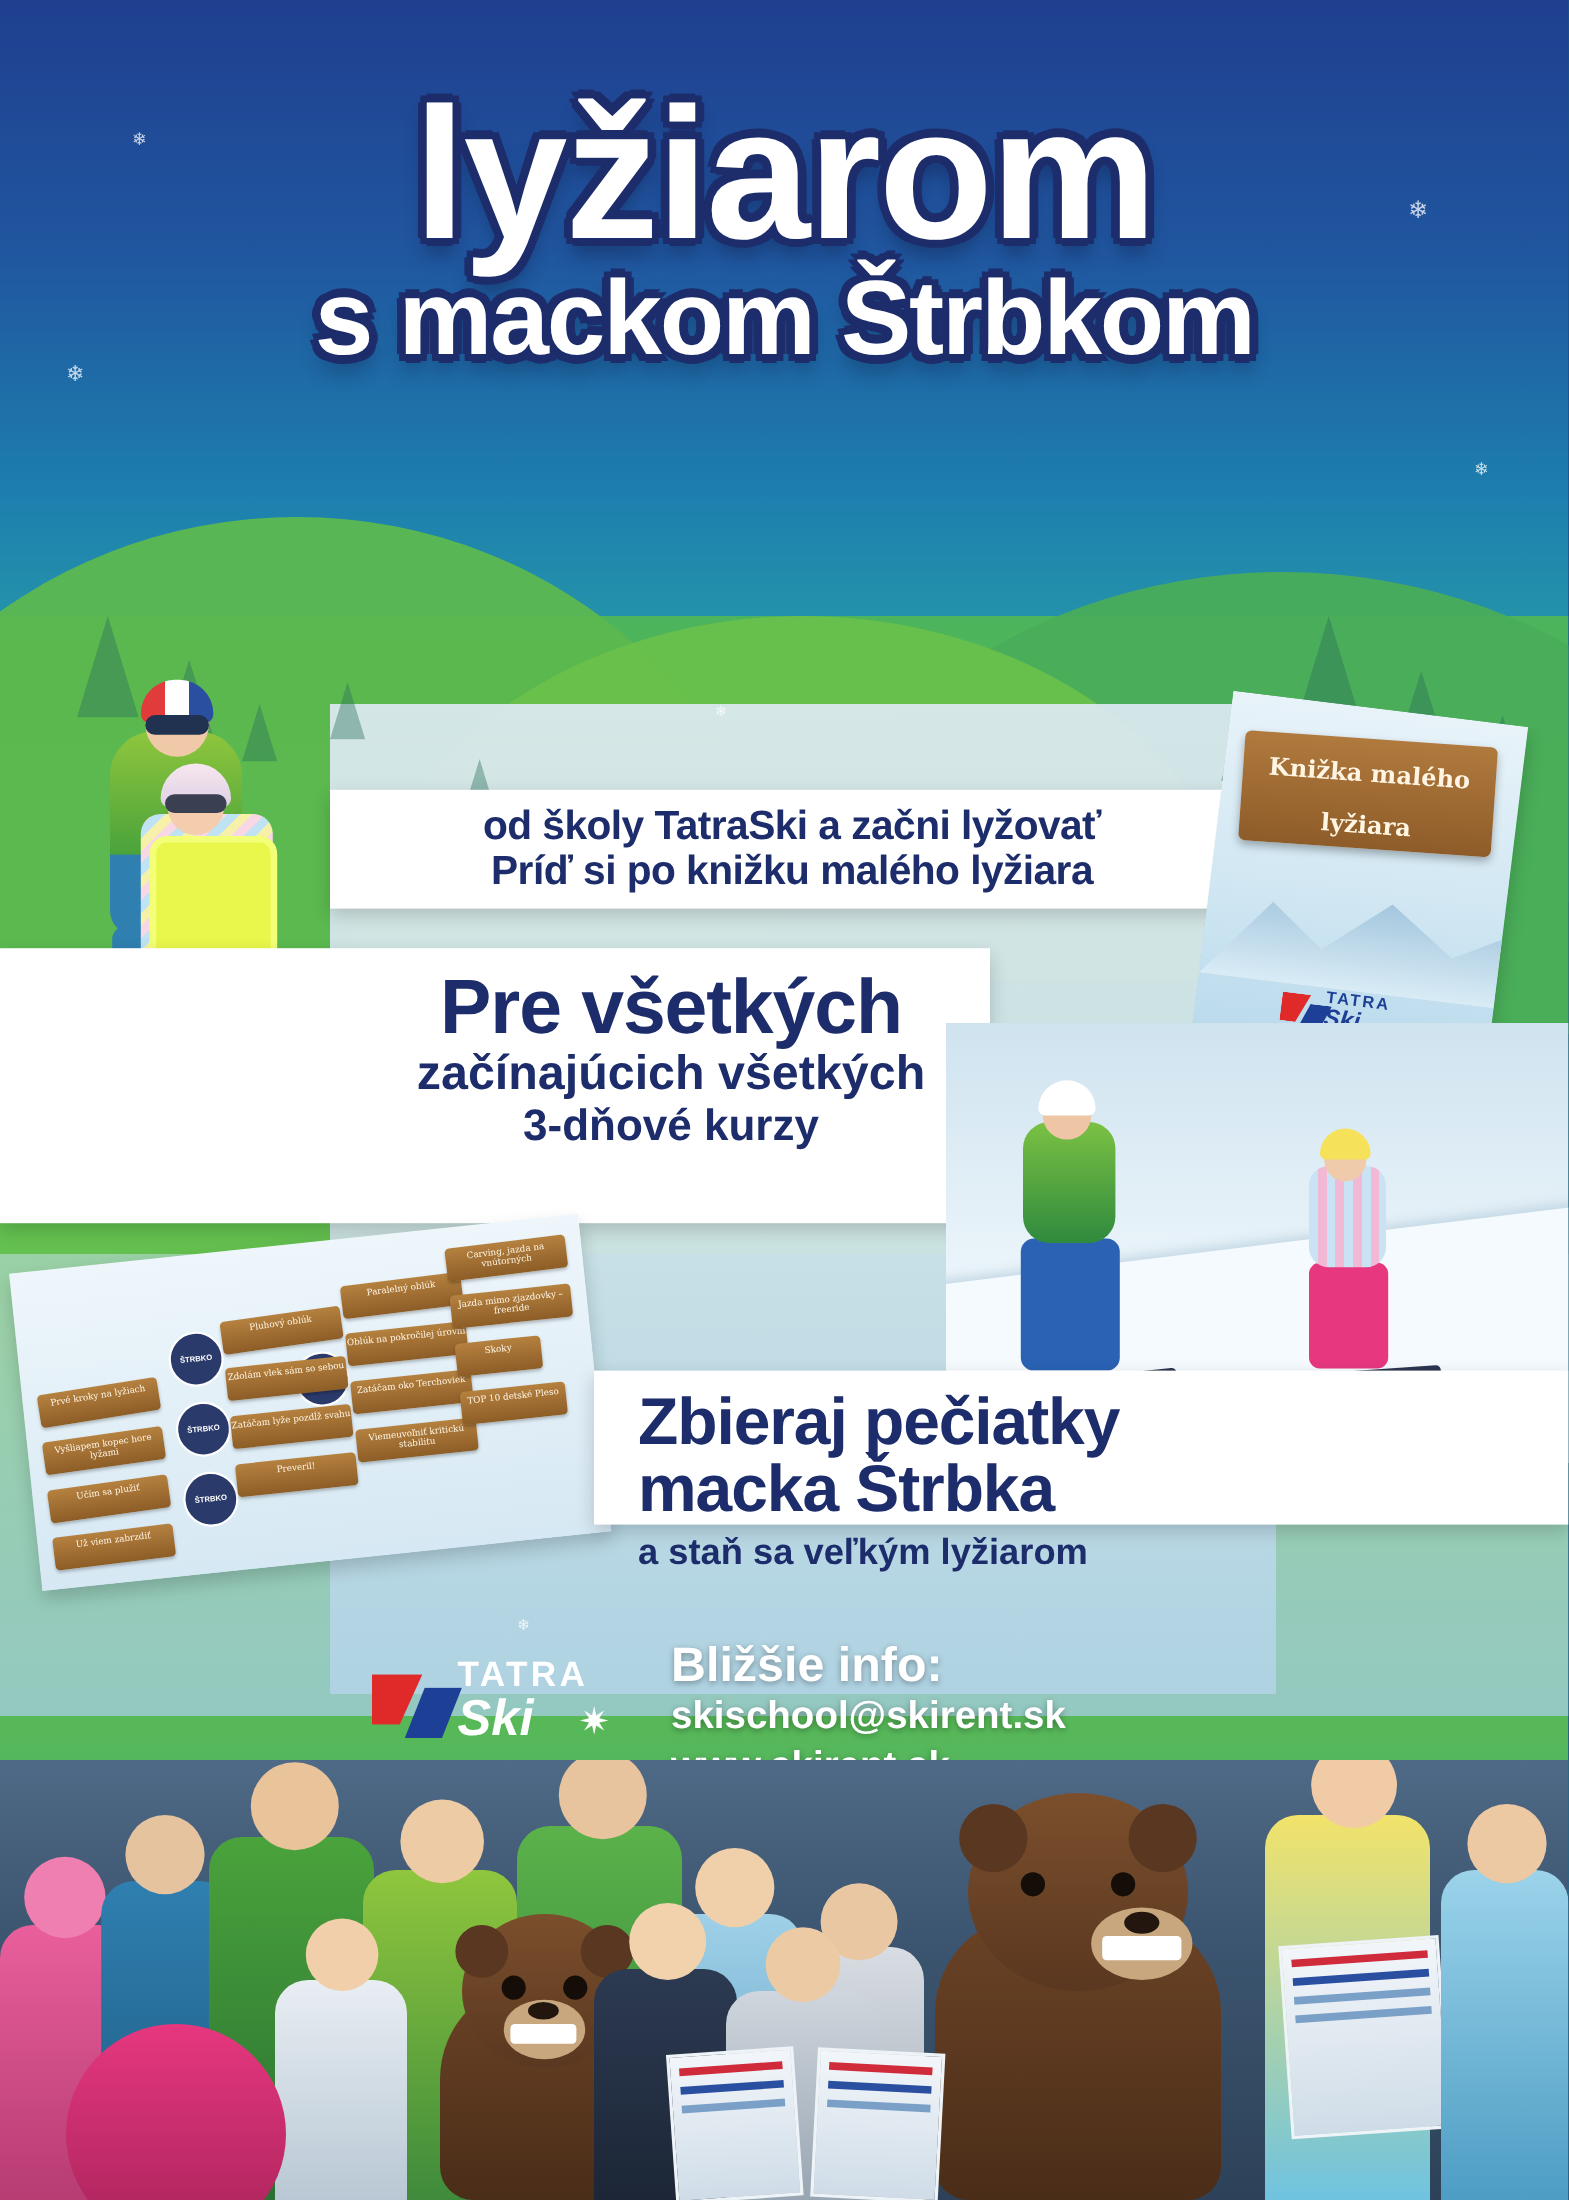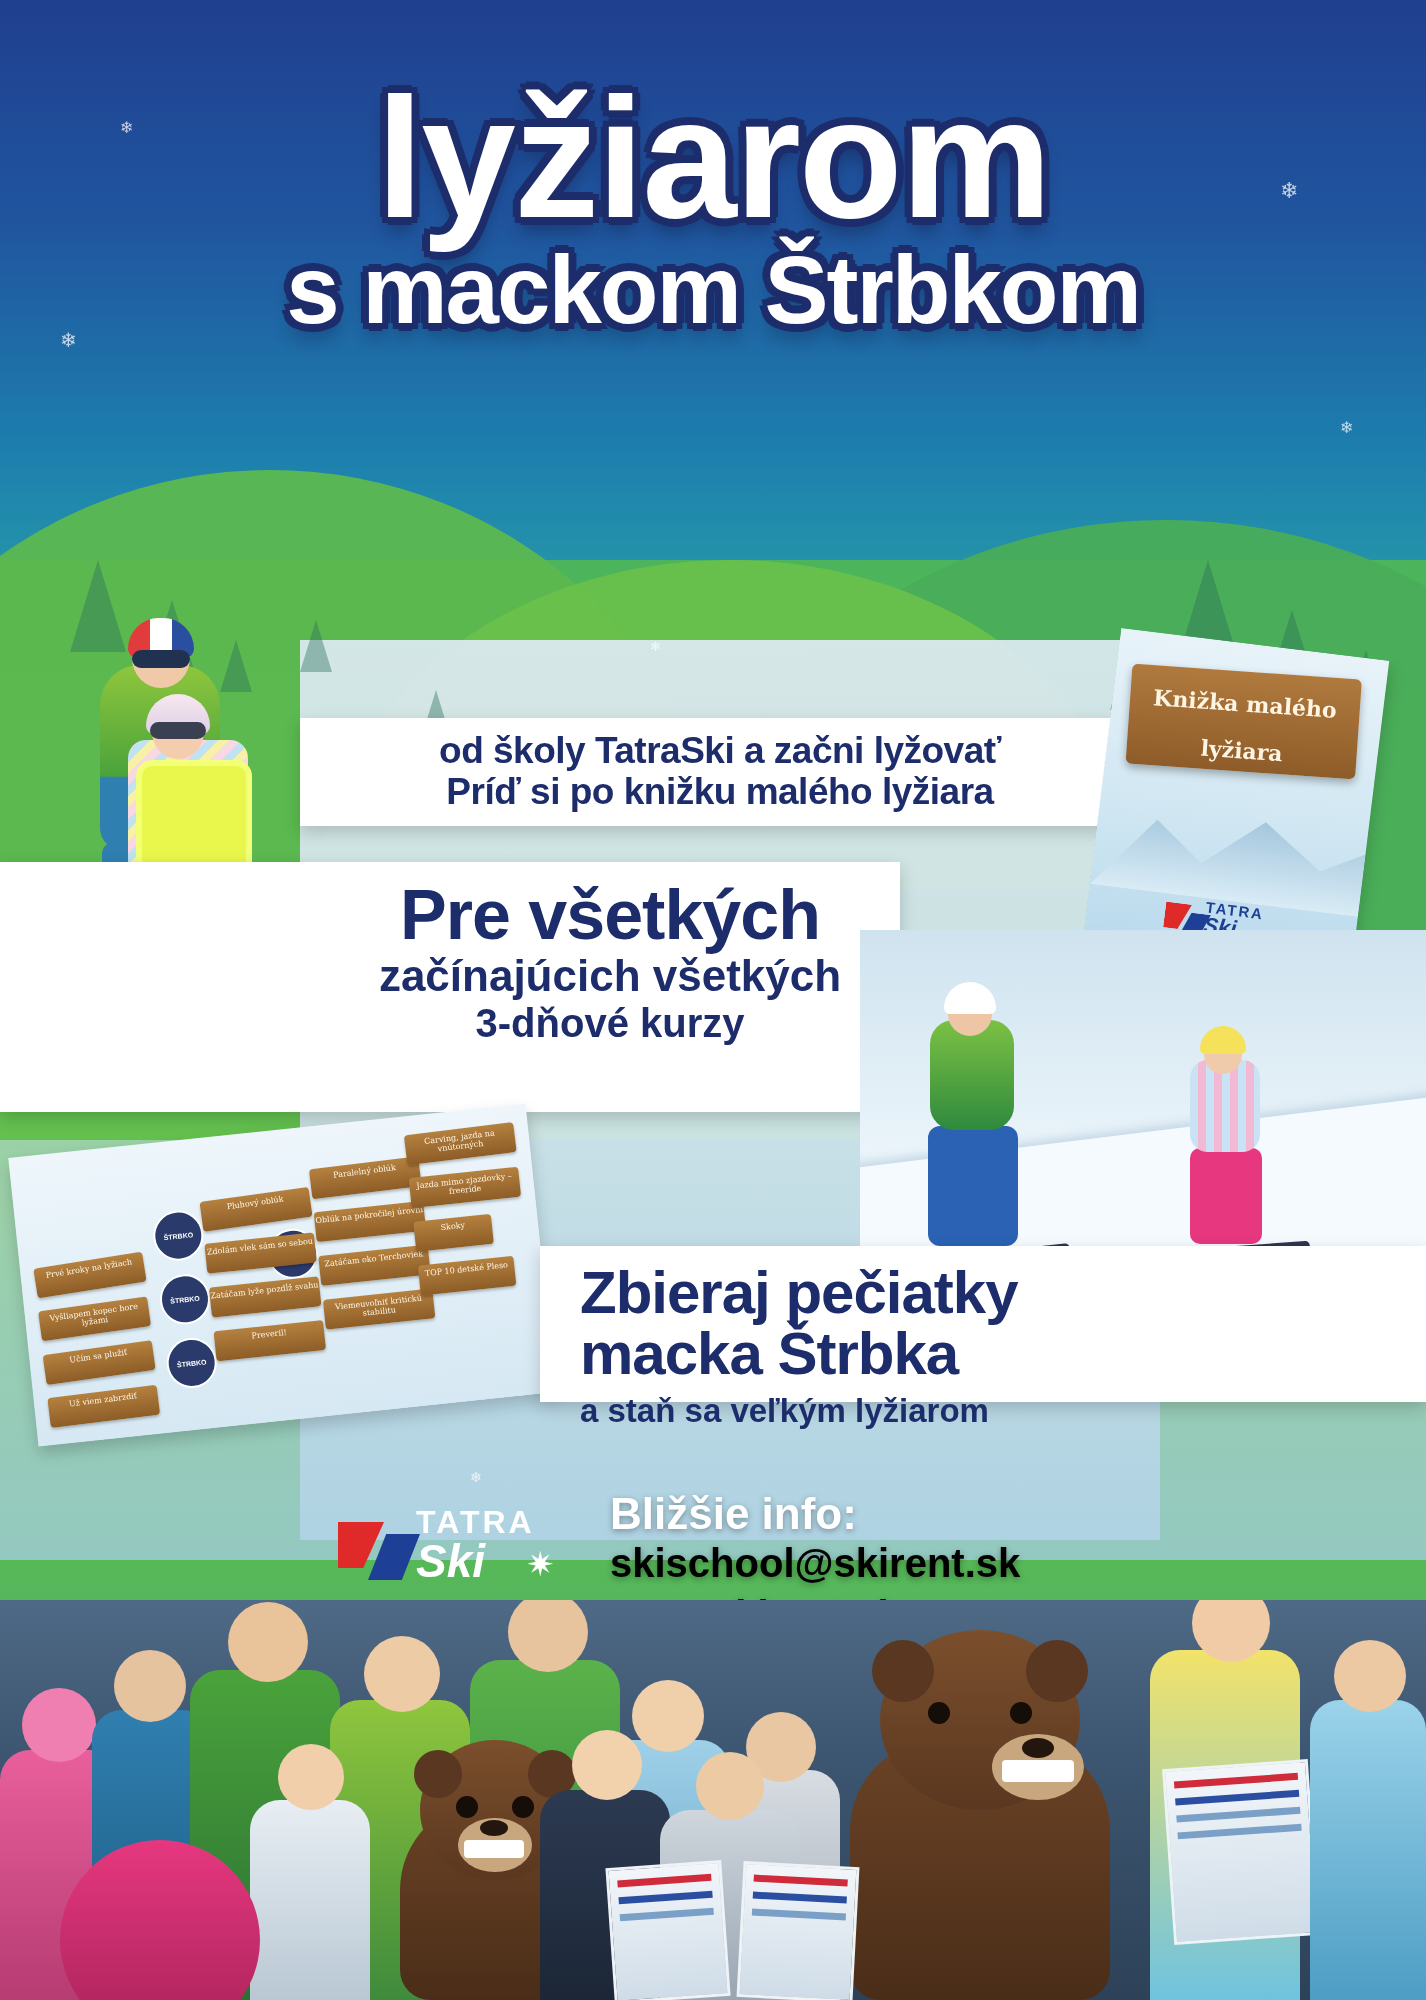--- a/index.html
+++ b/index.html
@@ -129,21 +129,21 @@
     font-weight: bold;
     line-height: 1.1;
     margin-top: 2px;
   }
   .ribbon-2 .mid2 {
     font-size: 40px;
     font-weight: bold;
     line-height: 1.15;
   }
   .ribbon-3 {
-    left: 540px; top: 1246px; width: 886px; height: 156px;
+    left: 540px; top: 1246px; width: 886px; height: 140px;
   }
   .ribbon-3 .inner {
     padding: 16px 0 0 40px;
     color: #1d2d6b;
   }
   .ribbon-3 .big {
     font-size: 60px; font-weight: bold; line-height: 1.02; letter-spacing: -1px;
   }
   .ribbon-3 .small {
     font-size: 33px; font-weight: bold; margin-top: 8px;
@@ -326,21 +326,21 @@
   }
 
   .info-block {
     position: absolute; left: 610px; top: 1490px; width: 420px;
   }
   .info-title {
     color: #ffffff; font-size: 44px; font-weight: bold; line-height: 1.1;
     text-shadow: 0 2px 6px rgba(0,0,0,.35);
   }
   .info-line {
-    color: #000000; font-size: 40px; font-weight: bold; line-height: 1.28;
+    color: #ffffff; font-size: 35px; font-weight: bold; line-height: 1.28;
     text-shadow: 0 2px 6px rgba(0,0,0,.35);
   }
 
   
   .bottom-band {
     position: absolute; left: 0; top: 1600px; width: 1426px; height: 400px;
     background: linear-gradient(180deg,#4f6a86 0%,#3c5570 40%,#2d4258 100%);
     overflow: hidden;
   }
   .crowd-person {

